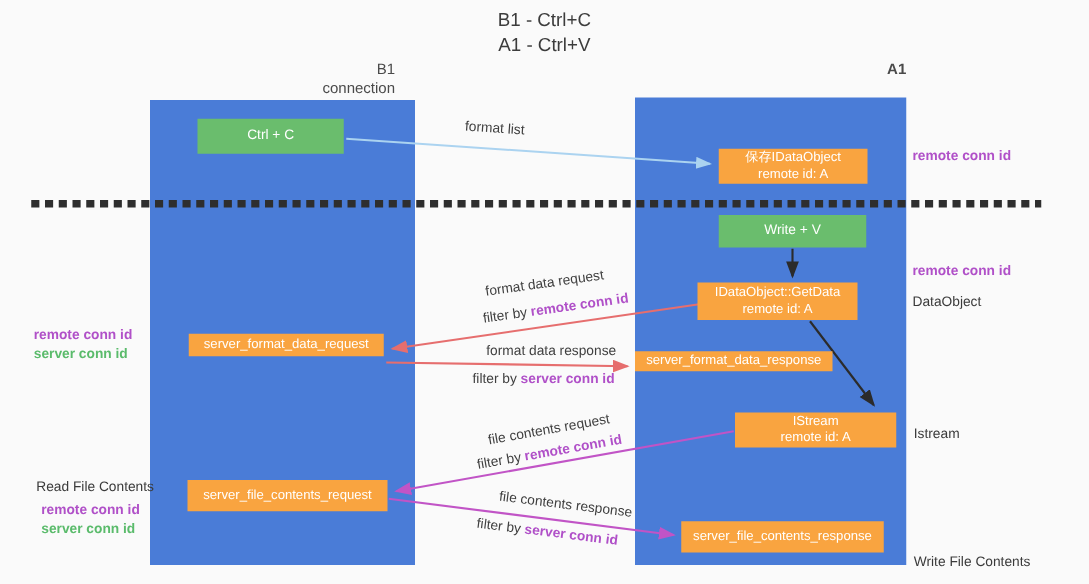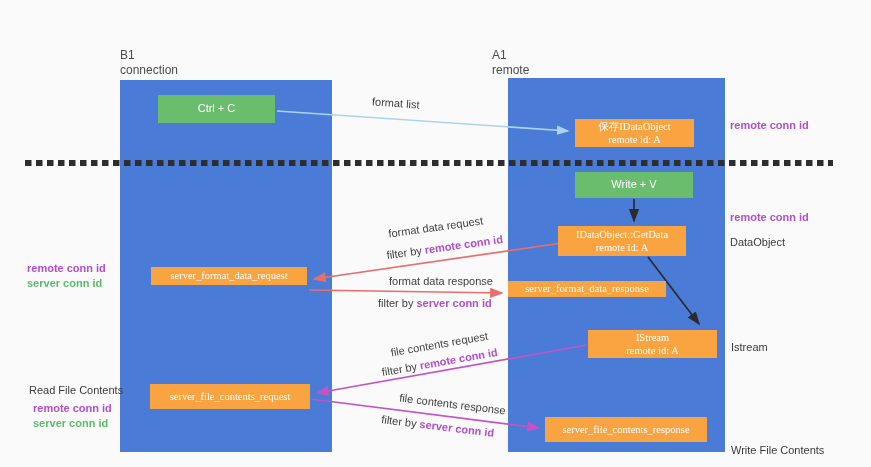--- a/index.html
+++ b/index.html
@@ -7,36 +7,36 @@
     position:relative;width:871px;height:467px;overflow:hidden;
     background:#fafafa;
     font-family:"Liberation Sans","DejaVu Sans",sans-serif;
     color:#3a3a3a;
   }
   .title{
     position:absolute;top:7px;left:0;width:100%;
     text-align:center;font-size:15px;line-height:1.32;color:#3c3c3c;
   }
   .col-header{
-    position:absolute;text-align:left;font-size:12px;line-height:1.22;color:#4a4a4a;
+    position:absolute;text-align:right;font-size:12px;line-height:1.22;color:#4a4a4a;
   }
   .col-header.left{left:120px;top:48px;width:196px;}
-  .col-header.right{left:492px;top:48px;width:217px;}
+  .col-header.right{left:508px;top:48px;width:217px;font-weight:bold;}
   .lifeline{
     position:absolute;background:#4a7cd7;z-index:1;
   }
   .lifeline.left{left:120px;top:80px;width:212px;height:372px;}
   .lifeline.right{left:508px;top:78px;width:217px;height:374px;}
   svg.overlay{position:absolute;left:0;top:0;z-index:2;pointer-events:none;}
   .node{
     position:absolute;z-index:3;display:flex;flex-direction:column;
     align-items:center;justify-content:center;
     color:#ffffff;font-size:10.5px;line-height:1.25;text-align:left;
   }
-  .node.orange{background:#f9a440;font-family:Liberation Serif, serif;}
+  .node.orange{background:#f9a440;}
   .node.green{background:#6abd6d;font-size:11px;}
   .n-ctrl-c{left:158px;top:95px;width:117px;height:28px;}
   .n-save{left:575px;top:119px;width:119px;height:28px;}
   .n-ctrl-v{left:575px;top:172px;width:118px;height:26px;}
   .n-getdata{left:558px;top:226px;width:128px;height:30px;}
   .n-fmt-req{left:151px;top:267px;width:156px;height:18px;}
   .n-fmt-res{left:508px;top:281px;width:158px;height:16px;}
   .n-istream{left:588px;top:330px;width:129px;height:28px;}
   .n-file-req{left:150px;top:384px;width:160px;height:25px;}
   .n-file-res{left:545px;top:417px;width:162px;height:25px;}
@@ -50,28 +50,31 @@
   .rot-n10{transform:rotate(-10deg);}
   .rot-4{transform:rotate(4deg);}
   .rot-7{transform:rotate(7deg);}
   .side{position:absolute;z-index:4;font-size:11px;white-space:nowrap;}
 </style>
 </head>
 <body>
 
 <div class="canvas">
 
+  <div class="title">
+    <div>B1 - Ctrl+C</div>
+    <div>A1 - Ctrl+V</div>
+  </div>
 
   <div class="col-header left">
     <div>B1</div>
     <div>connection</div>
   </div>
   <div class="col-header right">
     <div>A1</div>
-    <div>remote</div>
   </div>
 
   <div class="lifeline left"></div>
   <div class="lifeline right"></div>
 
   <svg class="overlay" width="871" height="467" viewBox="0 0 871 467">
     <defs>
       <marker id="m-blue" markerWidth="9" markerHeight="7" refX="7" refY="3" orient="auto">
         <path d="M0,0 L8,3 L0,6 Z" fill="#abd3f0"></path>
       </marker>

